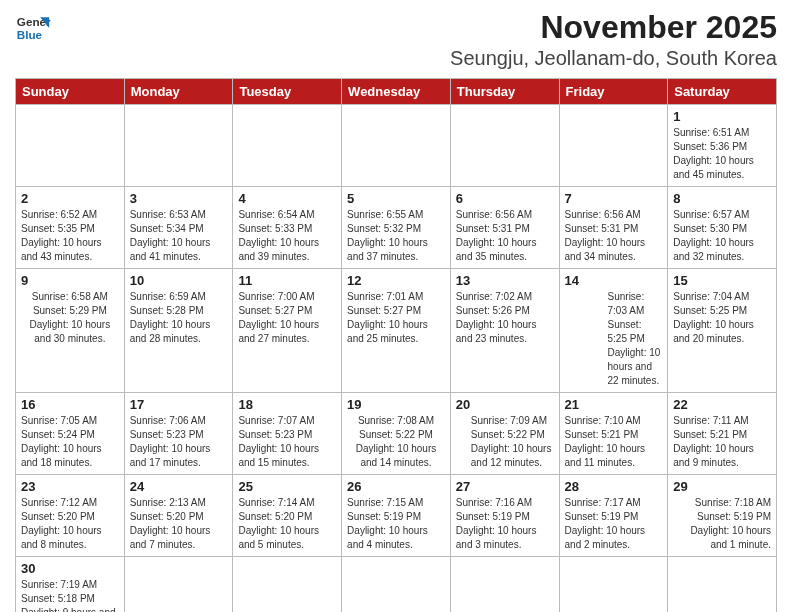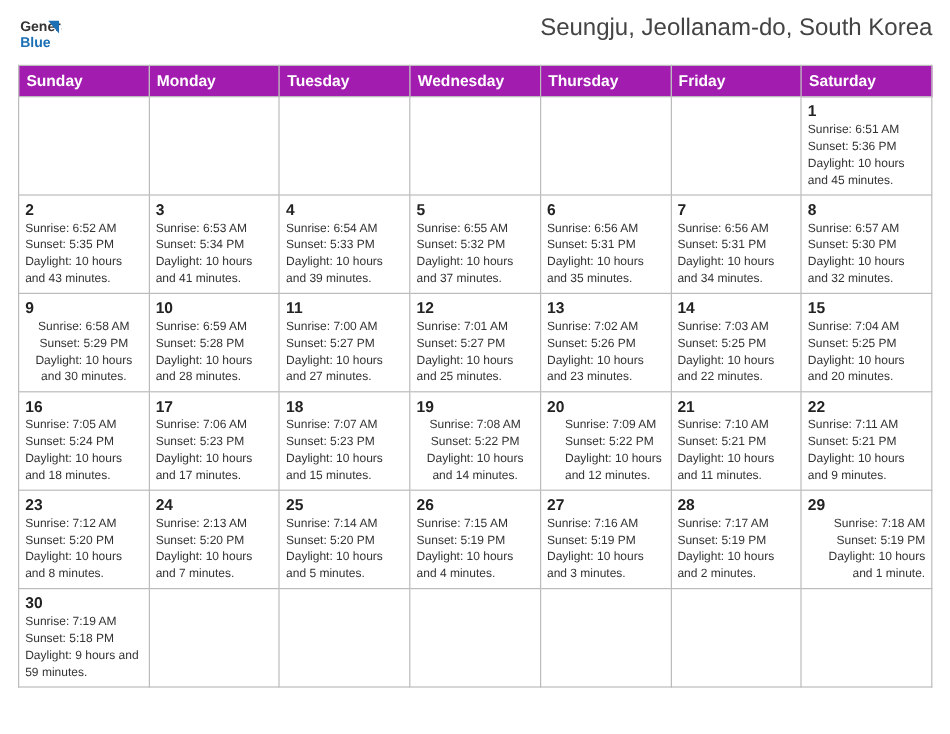--- a/index.html
+++ b/index.html
@@ -38,21 +38,21 @@
       font-size: 20px;
       color: #444;
       margin-top: 2px;
     }
     .calendar {
       width: 100%;
       border-collapse: collapse;
       border: 1px solid #bbb;
     }
     .calendar th {
-      background-color: #a21caf;
+      background-color: #b91c1c;
       color: #fff;
       text-align: left;
       padding: 5px 6px;
       font-size: 13px;
       font-weight: bold;
       border: 1px solid #bbb;
     }
     .calendar td {
       border: 1px solid #bbb;
       vertical-align: top;
@@ -86,20 +86,21 @@
 
 <div class="header-area">
   <div class="logo">
     <svg class="logo-icon" viewBox="0 0 40 40">
       <text x="2" y="18" font-size="13" font-family="Arial" font-weight="bold" fill="#333">General</text>
       <text x="2" y="32" font-size="13" font-family="Arial" font-weight="bold" fill="#1a6fb5">Blue</text>
       <polygon points="28,8 38,8 38,20" fill="#1a6fb5"></polygon>
     </svg>
   </div>
   <div class="title-area">
+    <div class="month-title">November 2025</div>
     <div class="location-title">Seungju, Jeollanam-do, South Korea</div>
   </div>
 </div>
 
 <table class="calendar">
   <thead>
     <tr>
     <th>Sunday</th>
         <th>Monday</th>
         <th>Tuesday</th>
@@ -194,21 +195,21 @@
 Daylight: 10 hours and 25 minutes.</div>
         </td>
         <td>
           <span class="day-num">13</span>
           <div class="day-info" style="white-space: pre-line;">Sunrise: 7:02 AM
 Sunset: 5:26 PM
 Daylight: 10 hours and 23 minutes.</div>
         </td>
         <td>
           <span class="day-num">14</span>
-          <div class="day-info" style="white-space: pre-line;">Sunrise: 7:03 AM
+          <div class="day-info" style="white-space: pre-line; margin-left: 43px;">Sunrise: 7:03 AM
 Sunset: 5:25 PM
 Daylight: 10 hours and 22 minutes.</div>
         </td>
         <td>
           <span class="day-num">15</span>
           <div class="day-info" style="white-space: pre-line;">Sunrise: 7:04 AM
 Sunset: 5:25 PM
 Daylight: 10 hours and 20 minutes.</div>
         </td>
       </tr>

